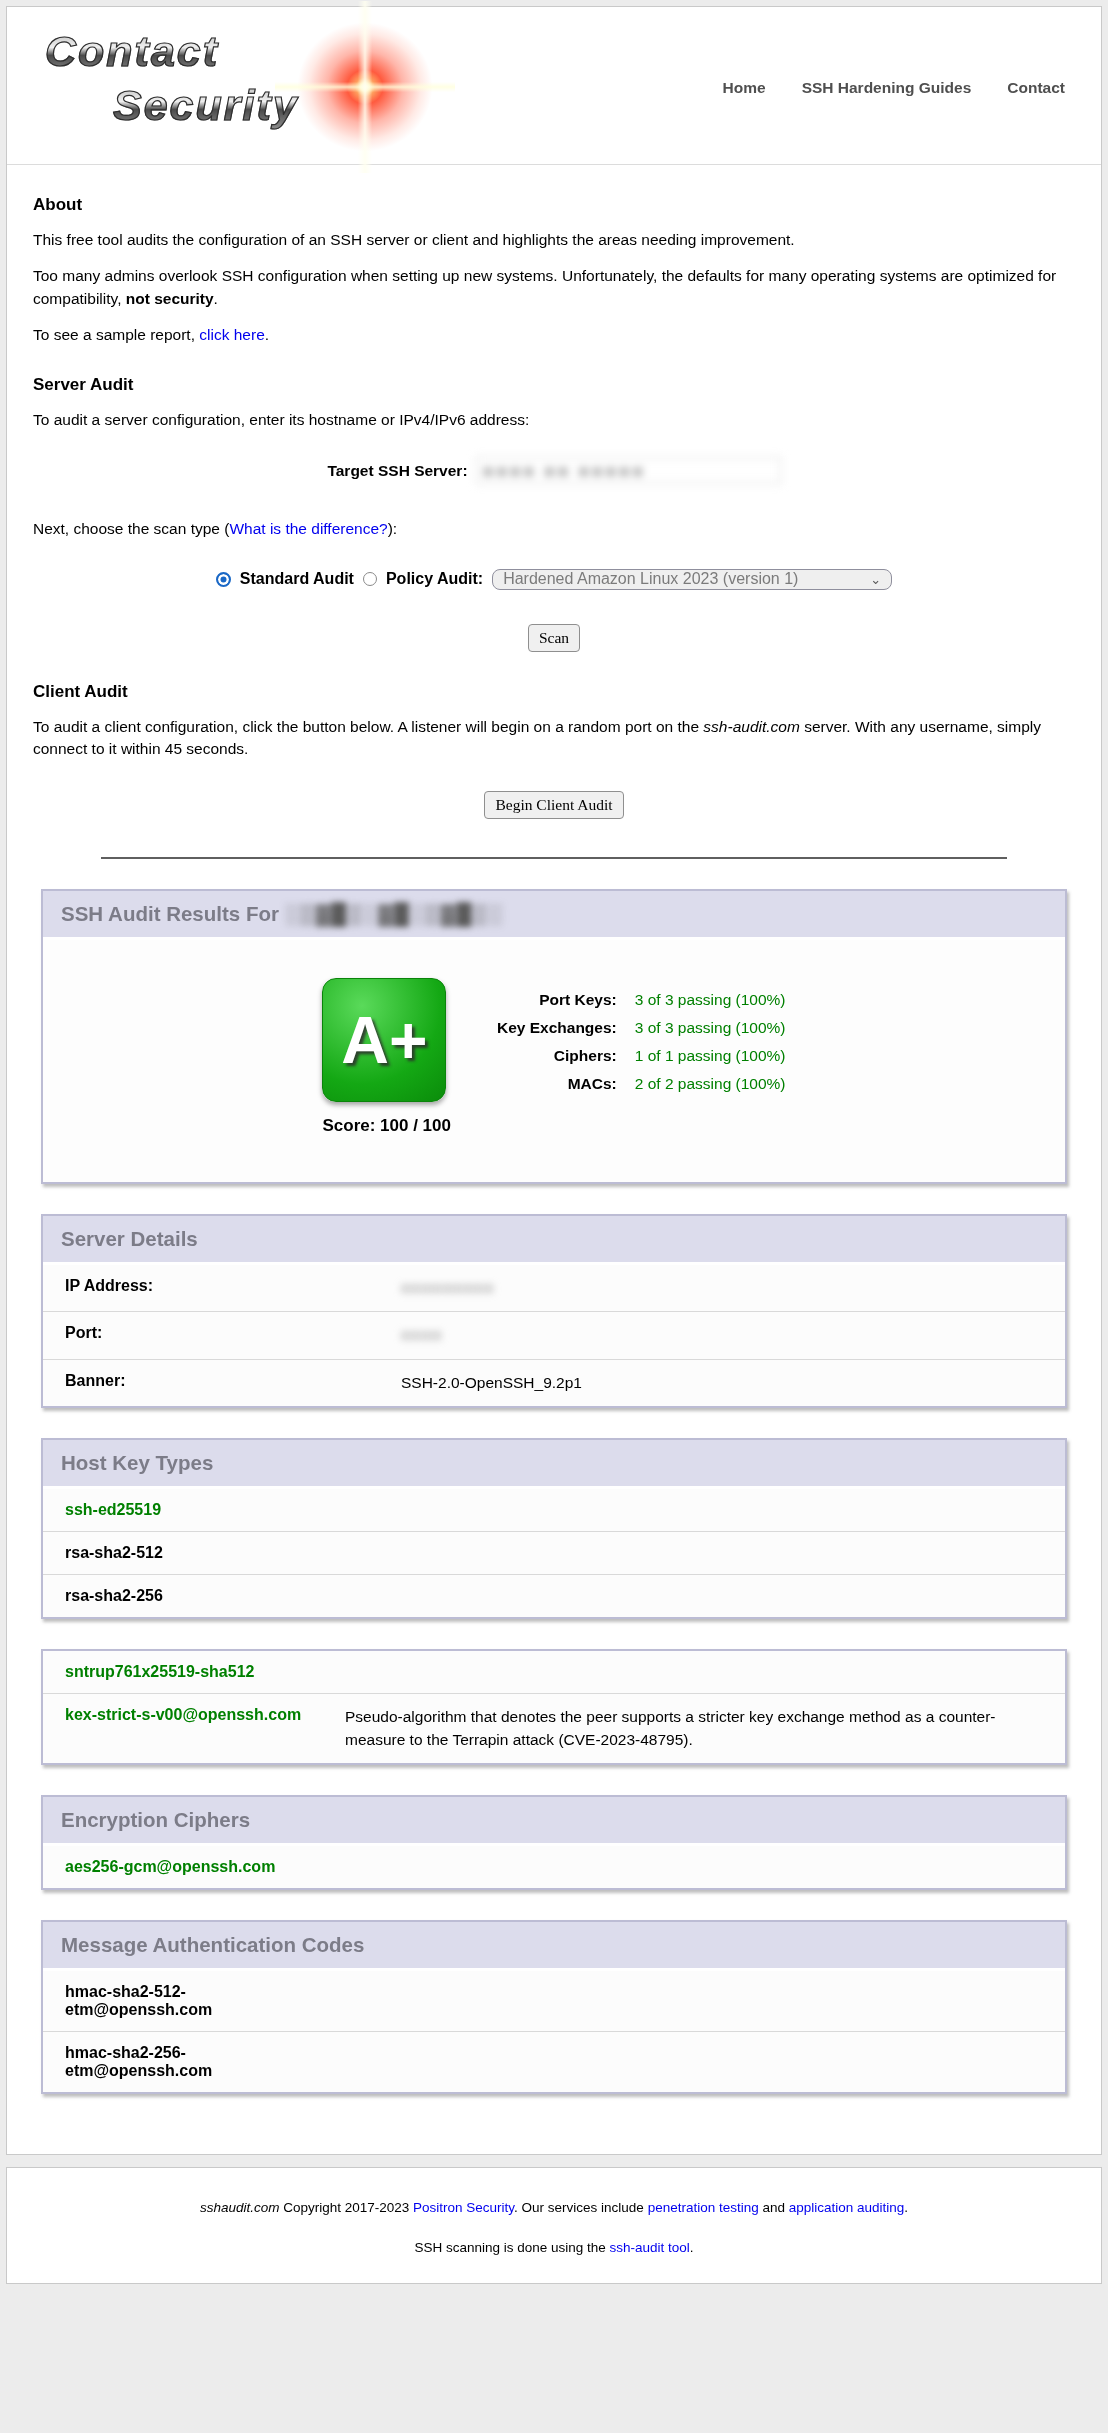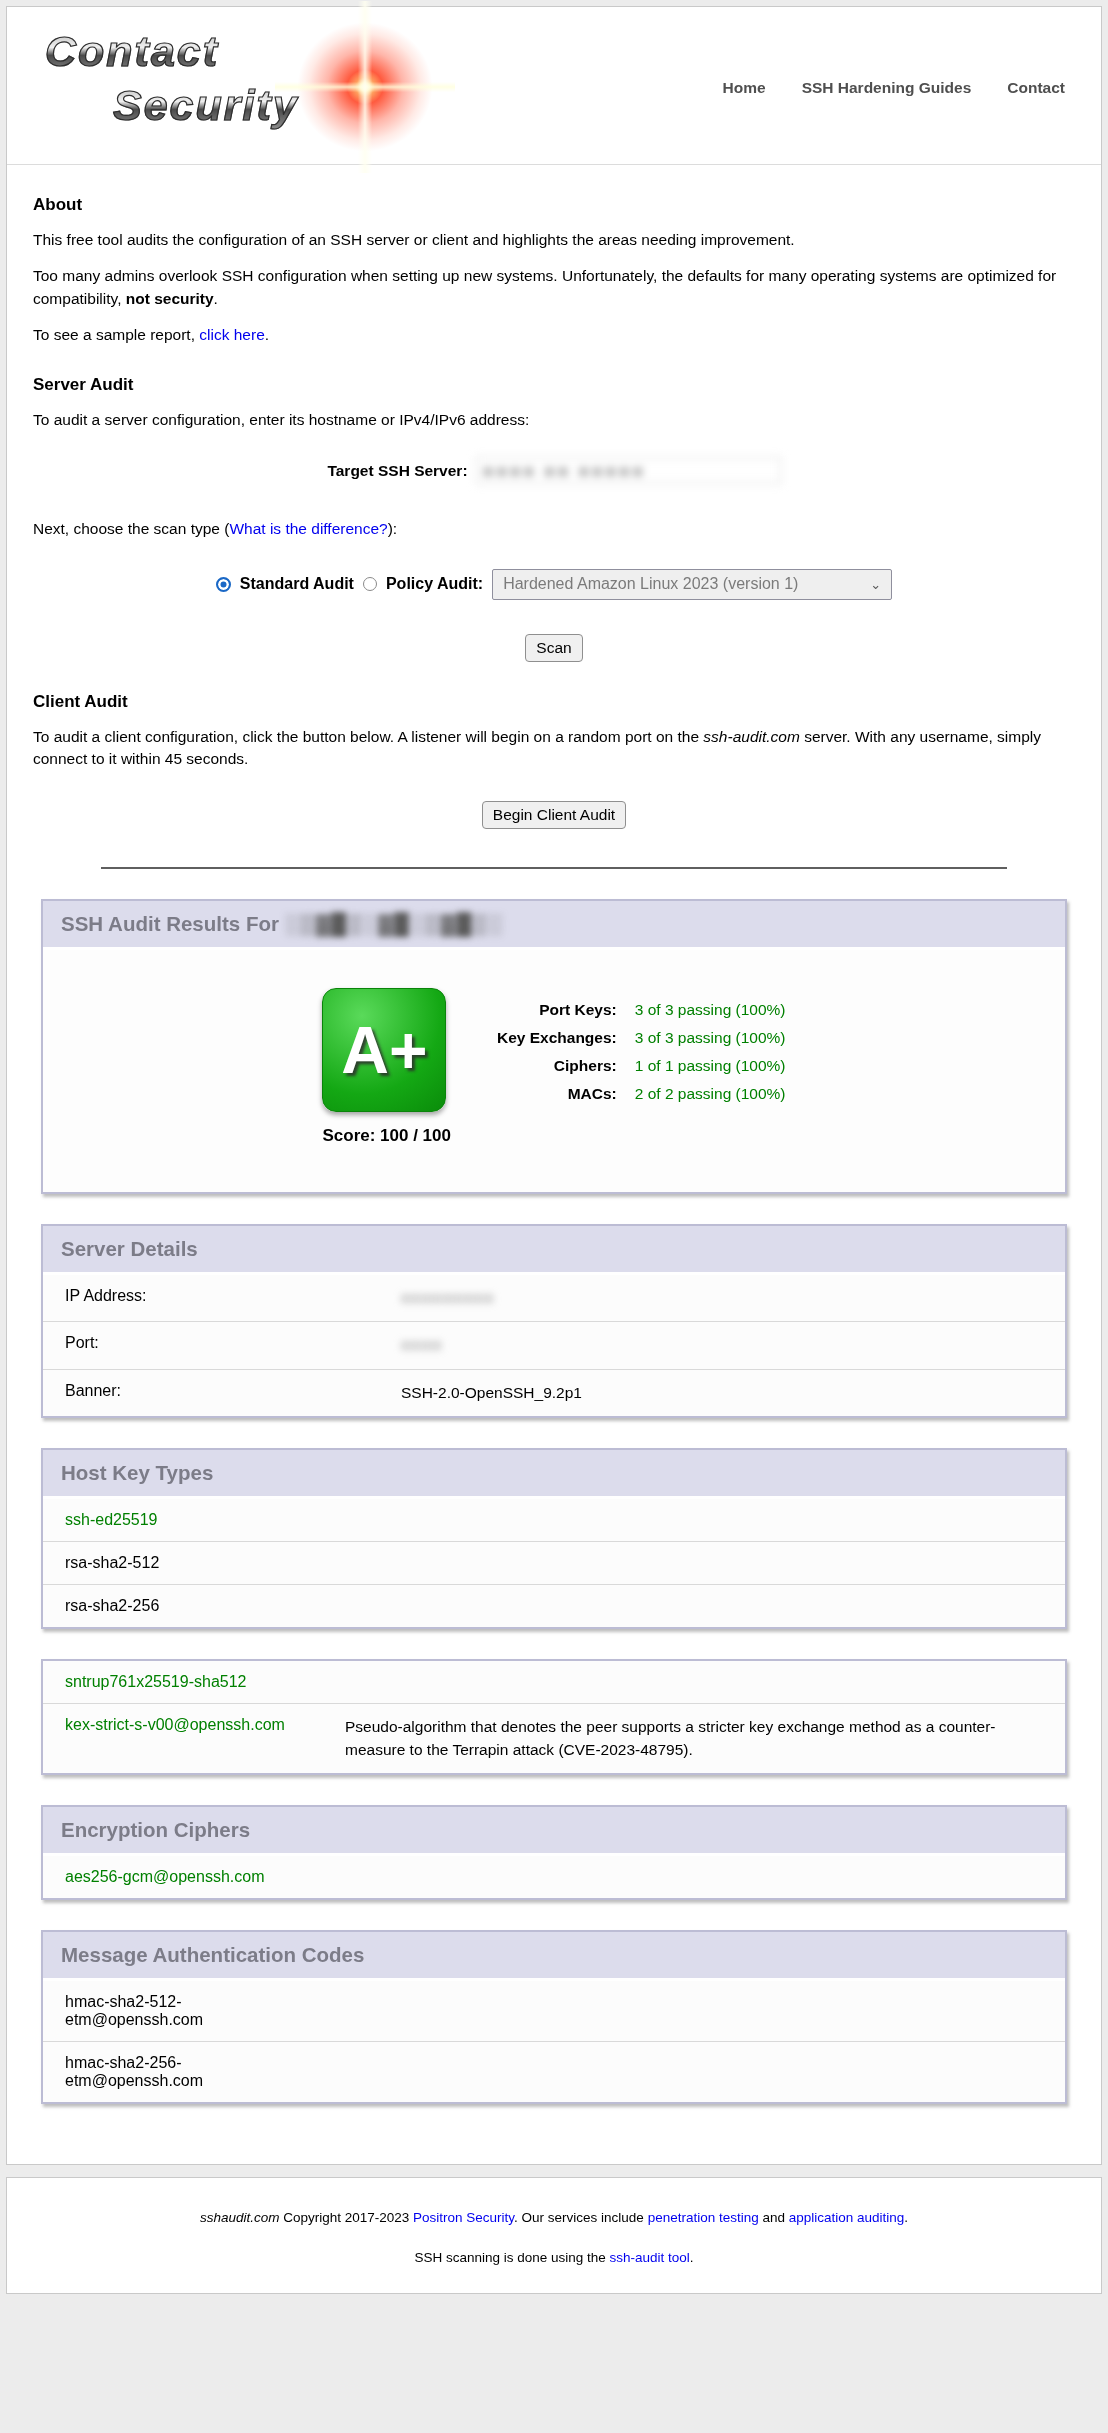--- a/index.html
+++ b/index.html
@@ -71,27 +71,27 @@
   }
   .radio.checked {
     border:2px solid #1a68c6;
     background:#1a68c6;
     box-shadow:inset 0 0 0 2.5px #fff;
     width:15px; height:15px;
   }
   .radio-row label { font-weight:bold; }
   .select {
     display:inline-flex; align-items:center; justify-content:space-between;
-    width:400px; height:31px;
-    background:#efefef; border:1px solid #8f8f9d; border-radius:2px;
+    width:400px; height:21px;
+    background:#efefef; border:1px solid #8f8f9d; border-radius:8px;
     padding:0 10px; color:#7b7b7b; font-size:16px;text-align:center;
   }
   .select-arrow { color:#5a5a5a; font-size:13px; }
   .btn {
-    font-family:Liberation Sans, sans-serif;
+    font-family:Liberation Serif, serif;
     font-size:15.5px; color:#000;
     background:#f0f0f0;
     border:1px solid #8f8f8f; border-radius:4px;
     padding:4px 10px;
     cursor:pointer;
   }
   .btn-row { text-align:center; margin:30px 0; }
   hr.divider { border:none; border-top:2px solid #5f5f5f; width:87%; margin:38px auto 6px; }
 
   
@@ -124,21 +124,21 @@
   }
   .score { text-align:center; font-weight:bold; font-size:17px; margin-top:14px; }
   table.stats { border-collapse:collapse; font-size:15.5px; margin-top:8px; }
   table.stats th { text-align:right; padding:5px 9px 5px 0; white-space:nowrap; font-weight:bold; }
   table.stats td { color:#008000; padding:5px 0 5px 9px; white-space:nowrap; }
 
   table.rows { width:100%; border-collapse:collapse; font-size:16px; }
   table.rows tr { background:#fcfcfc; }
   table.rows tr + tr { border-top:1px solid #d9d9d9; }
   table.rows th {
-    text-align:left; font-weight:normal; vertical-align:top;
+    text-align:left; font-weight:bold; vertical-align:top;
     padding:12px 20px 12px 22px;
   }
   .label-col { width:358px; }
   table.rows td { padding:12px 26px 12px 0; vertical-align:top; font-size:15.5px; line-height:1.45; }
   .note-cell { max-width:480px; }
   .obscured-value { filter:blur(4px); color:#9a9a9a; letter-spacing:1px; font-weight:normal; }
 
   .name-col-kex { width:302px; max-width:302px; }
   .name-col-kex .wrapbox { display:inline-block; max-width:272px; }
   .name-col-mac { width:302px; max-width:302px; }

